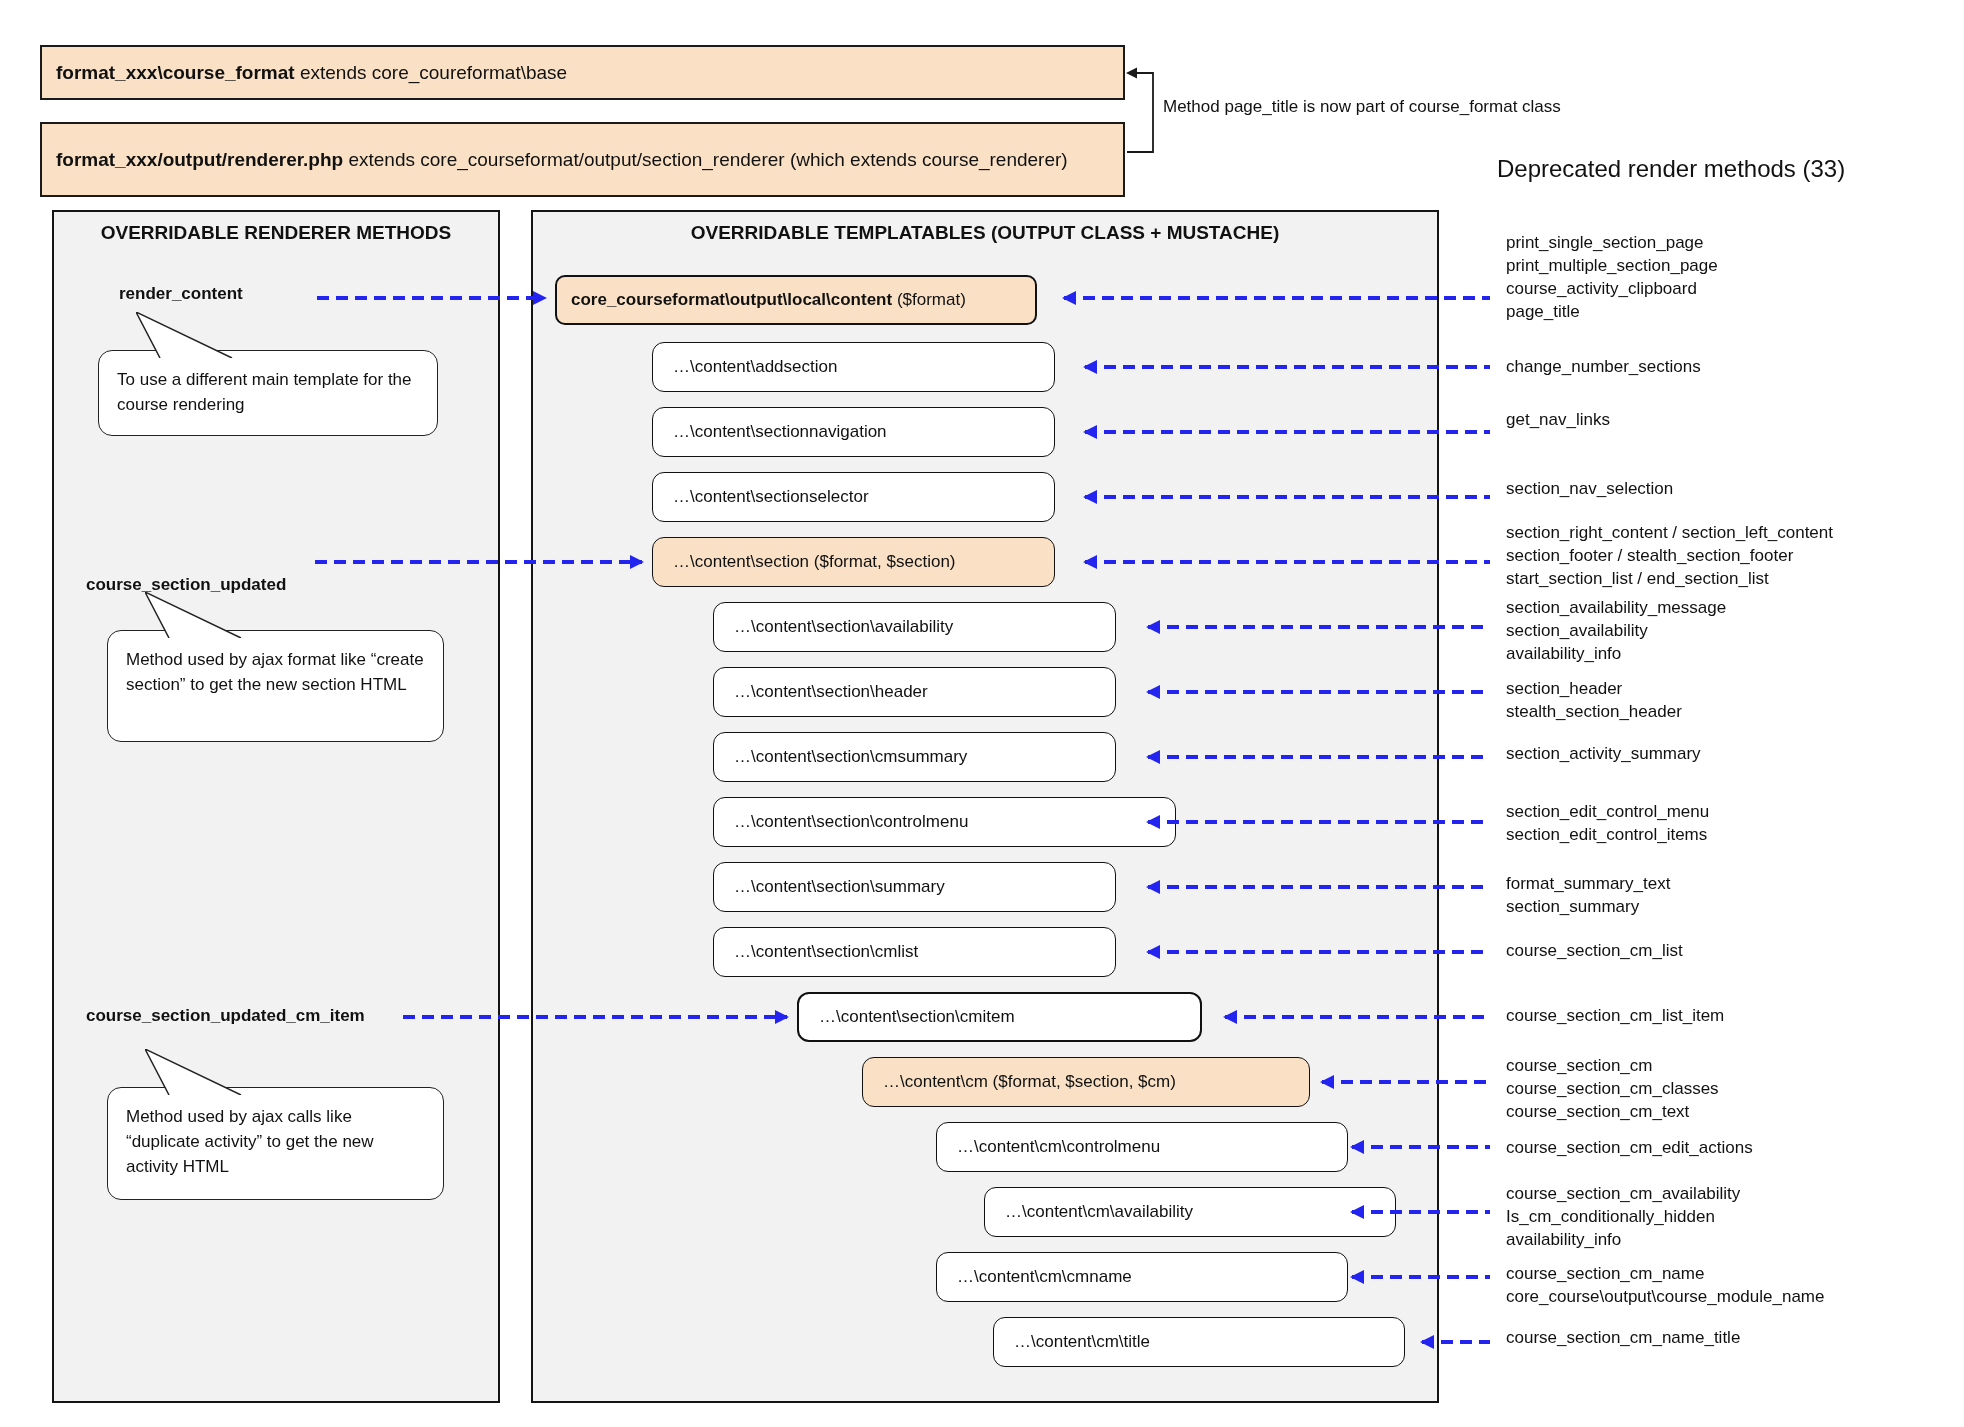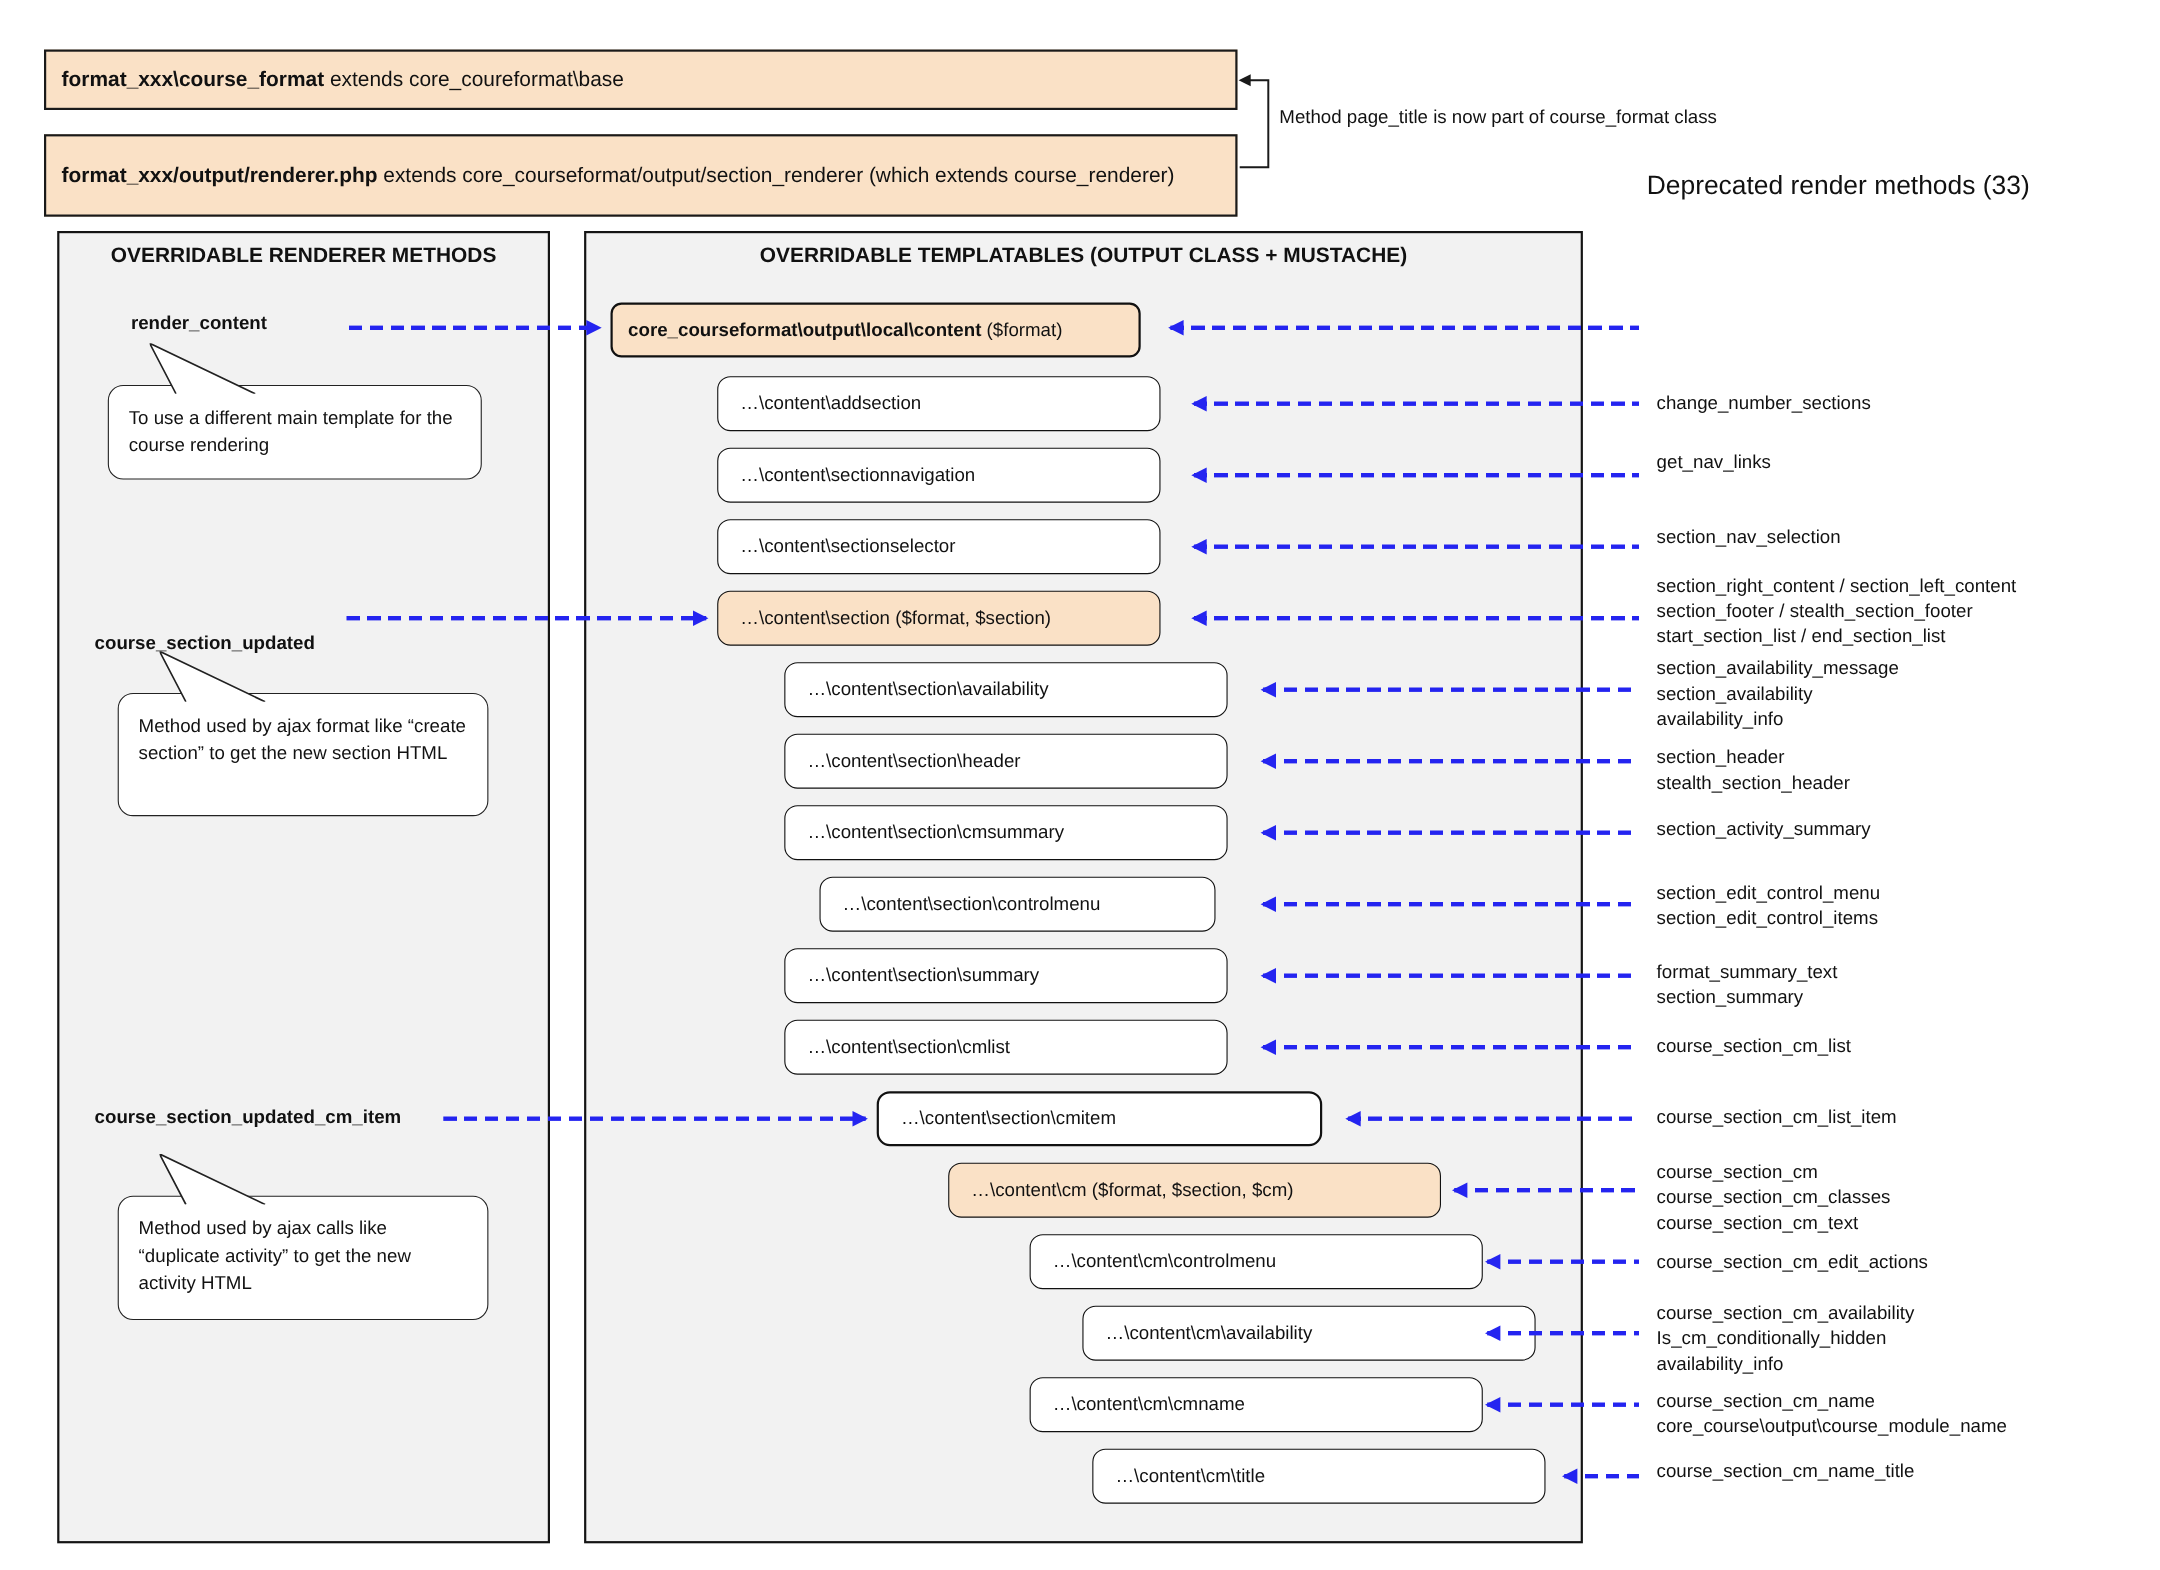--- a/index.html
+++ b/index.html
@@ -111,21 +111,21 @@
     </div>
   <div class="bx" style="left:713px;top:602px;width:403px;height:50px;">
       <span>…\content\section\availability</span>
     </div>
   <div class="bx" style="left:713px;top:667px;width:403px;height:50px;">
       <span>…\content\section\header</span>
     </div>
   <div class="bx" style="left:713px;top:732px;width:403px;height:50px;">
       <span>…\content\section\cmsummary</span>
     </div>
-  <div class="bx" style="left:713px;top:797px;width:360px;height:50px;margin-left:32px;">
+  <div class="bx" style="left:713px;top:797px;width:463px;height:50px;">
       <span>…\content\section\controlmenu</span>
     </div>
   <div class="bx" style="left:713px;top:862px;width:403px;height:50px;">
       <span>…\content\section\summary</span>
     </div>
   <div class="bx thick" style="left:797px;top:992px;width:405px;height:50px;">
       <span>…\content\section\cmitem</span>
     </div>
   <div class="bx" style="left:713px;top:927px;width:403px;height:50px;">
       <span>…\content\section\cmlist</span>
@@ -139,20 +139,24 @@
   <div class="bx" style="left:936px;top:1187px;width:412px;height:50px;margin-left:48px;">
       <span>…\content\cm\availability</span>
     </div>
   <div class="bx" style="left:936px;top:1252px;width:412px;height:50px;">
       <span>…\content\cm\cmname</span>
     </div>
   <div class="bx" style="left:993px;top:1317px;width:412px;height:50px;">
       <span>…\content\cm\title</span>
     </div>
 
+  <div class="rg" style="left:1506px;top:231px;">print_single_section_page
+print_multiple_section_page
+course_activity_clipboard
+page_title</div>
   <div class="rg" style="left:1506px;top:355px;">change_number_sections</div>
   <div class="rg" style="left:1506px;top:408px;">get_nav_links</div>
   <div class="rg" style="left:1506px;top:477px;">section_nav_selection</div>
   <div class="rg" style="left:1506px;top:521px;">section_right_content / section_left_content
 section_footer / stealth_section_footer
 start_section_list / end_section_list</div>
   <div class="rg" style="left:1506px;top:596px;">section_availability_message
 section_availability
 availability_info</div>
   <div class="rg" style="left:1506px;top:677px;">section_header

